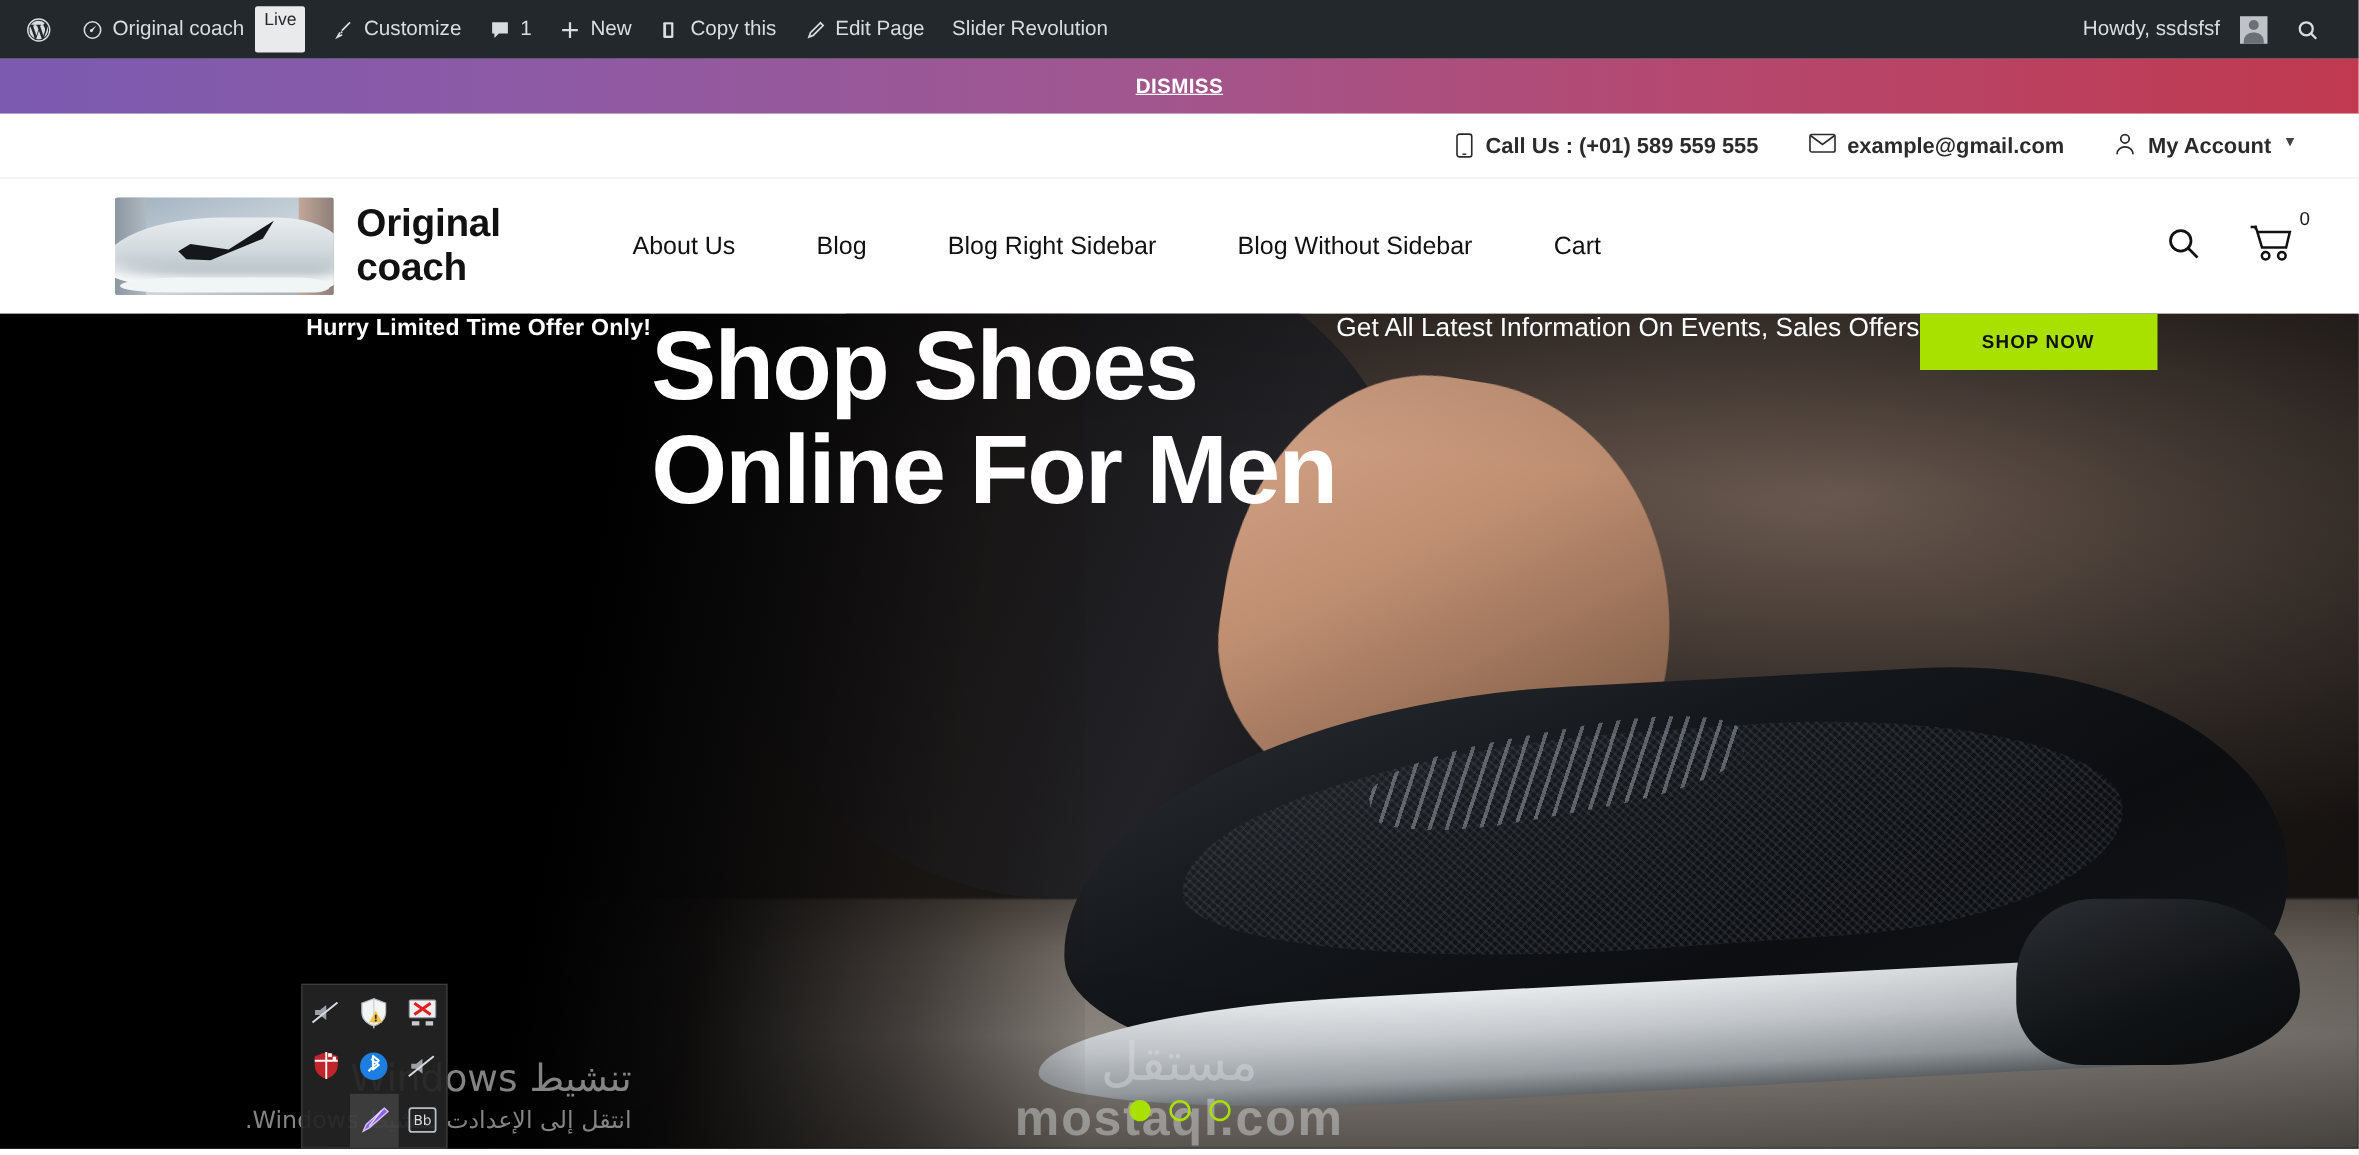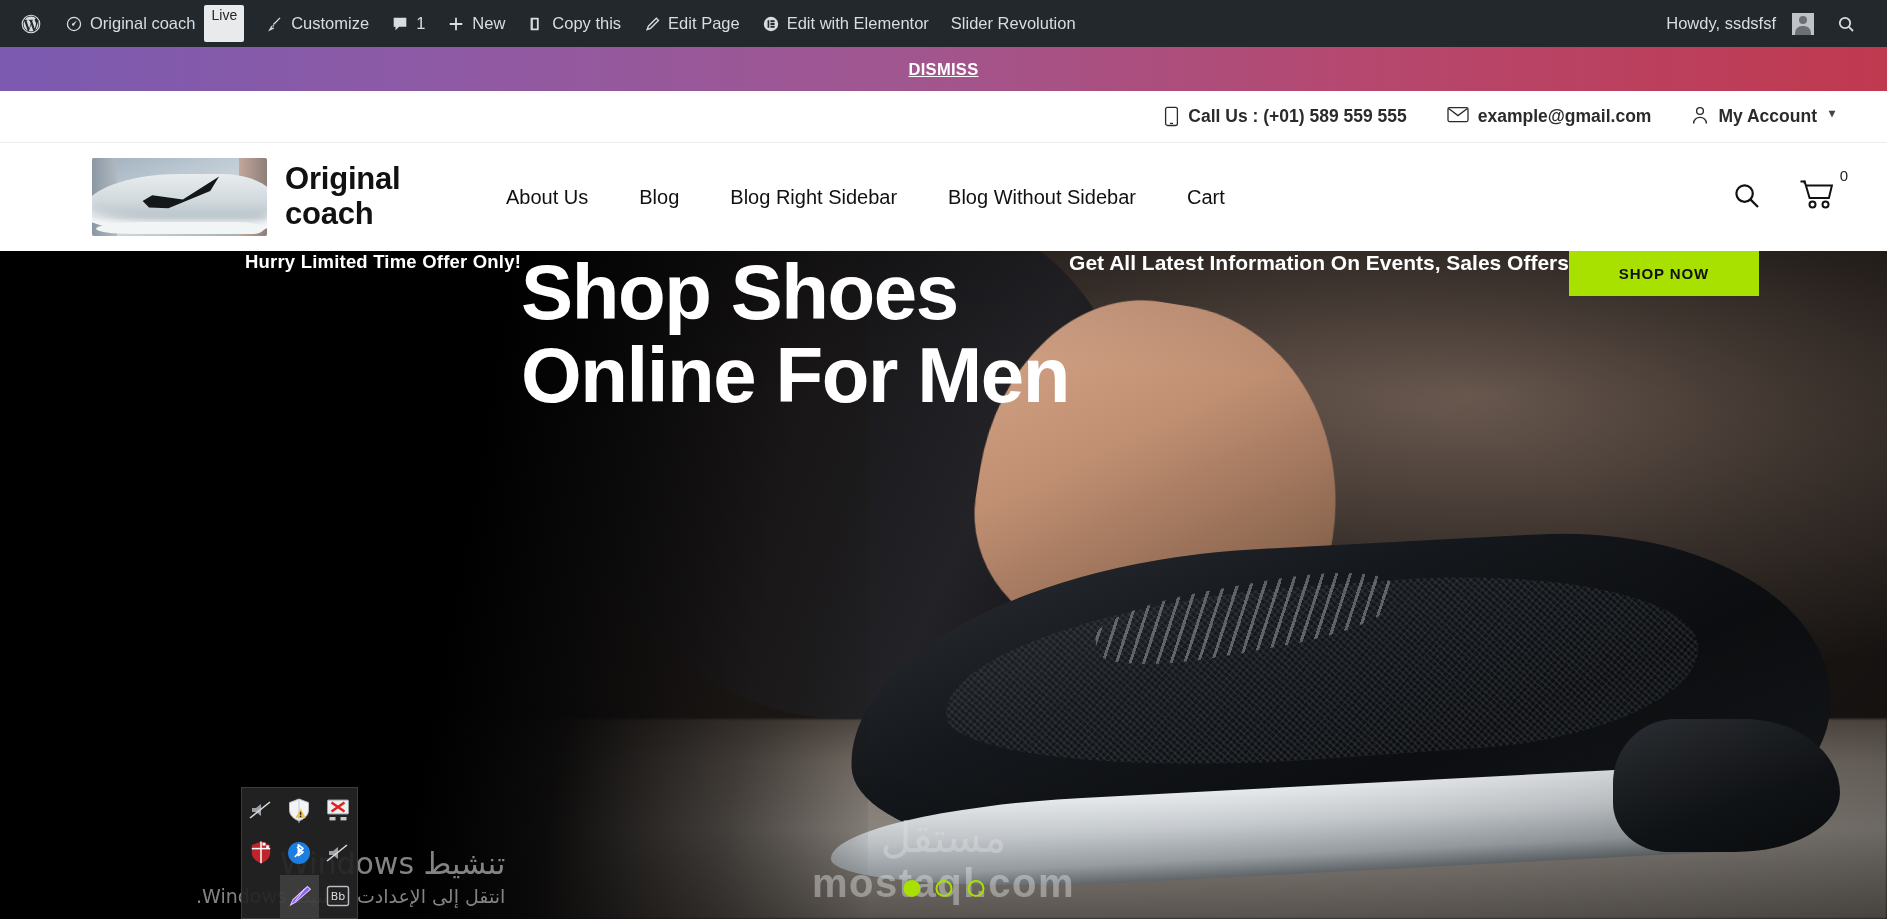--- a/index.html
+++ b/index.html
@@ -110,21 +110,21 @@
   }
   .logo-img .blur-r {
     position: absolute; right: 0; top: 0; width: 16%; height: 100%;
     background: linear-gradient(90deg,#c3a79a,#8d7f79);
   }
   .logo-text {
     font-size: 31px; font-weight: 700; color: #111; line-height: 1.12;
     letter-spacing: -.2px; max-width: 145px;
   }
   .nav {
-    display: flex; align-items: center; gap: 3px;
+    display: flex; align-items: center; gap: 17px;
     margin-left: 52px;
   }
   .nav a {
     color: #111; text-decoration: none;
     font-size: 20px; padding: 0 24px; cursor: pointer; white-space: nowrap;
   }
   .header .spacer { flex: 1; }
   .header-icons { display: flex; align-items: center; gap: 38px; }
   .icon-btn { cursor: pointer; position: relative; display: flex; align-items: center; }
   .cart-count {
@@ -218,21 +218,21 @@
   }
   .hero-eyebrow {
     color: #fff; font-size: 18.5px; font-weight: 700; letter-spacing: .2px;
     margin-bottom: 26px;
   }
   .hero-title {
     color: #fff; font-size: 78px; font-weight: 700; line-height: 1.06;
     letter-spacing: -1.4px; margin-bottom: 30px;
   }
   .hero-sub {
-    color: #fff; font-size: 21px; font-weight: 700; margin-bottom: 40px;
+    color: #fff; font-size: 21px; font-weight: 400; margin-bottom: 40px;
   }
   .hero-btn {
     display: inline-flex; align-items: center; justify-content: center;
     width: 190px; height: 45px;
     background: #a8e000; color: #111;
     font-size: 15px; font-weight: 700; letter-spacing: .9px;
     border: none; cursor: pointer; font-family: inherit;
   }
 
   
@@ -241,21 +241,21 @@
     bottom: 22px; display: flex; gap: 15px; z-index: 6;
   }
   .dot {
     width: 17px; height: 17px; border-radius: 50%;
     border: 2.5px solid #a8e000; background: transparent; cursor: pointer;
   }
   .dot.active { background: #a8e000; }
 
   
   .wm {
-    position: absolute; left: 50%; bottom: 16px; transform: translateX(-50%);
+    position: absolute; left: 50%; bottom: 4px; transform: translateX(-50%);
     z-index: 4; text-align: center; pointer-events: none;
     opacity: .42;
   }
   .wm-ar {
     font-size: 42px; color: #dfe1e2; letter-spacing: 1px; line-height: 1;
     margin-bottom: 4px; font-family: "DejaVu Sans", sans-serif;
   }
   .wm-en {
     font-size: 40px; color: #e7e9ea; letter-spacing: 1.5px; line-height: 1;
     font-weight: 700;
@@ -346,32 +346,20 @@
 
   <div class="ab-item">
     <span class="ab-ico">
       <svg width="18" height="18" viewBox="0 0 20 20" fill="none" stroke="#d8dde1" stroke-width="1.5">
         <path d="M14.8 3.6 6 12.4l-1.4 3.8 3.8-1.4 8.8-8.8z"></path>
       </svg>
     </span>
     <span>Edit Page</span>
   </div>
 
-  <div class="ab-item">
-    <span class="ab-ico">
-      <svg width="18" height="18" viewBox="0 0 20 20" fill="#d8dde1">
-        <circle cx="10" cy="10" r="8"></circle>
-        <rect x="6.2" y="5.8" width="1.9" height="8.4" fill="#23282d"></rect>
-        <rect x="9.4" y="5.8" width="4.6" height="2.2" fill="#23282d"></rect>
-        <rect x="9.4" y="8.9" width="4.6" height="2.2" fill="#23282d"></rect>
-        <rect x="9.4" y="12" width="4.6" height="2.2" fill="#23282d"></rect>
-      </svg>
-    </span>
-    <span>Edit with Elementor</span>
-  </div>
 
   <div class="ab-item">
     <span>Slider Revolution</span>
   </div>
 
   <div class="ab-spacer"></div>
 
   <div class="ab-right">
     <div class="ab-item">
       <span>Howdy, ssdsfsf</span>

